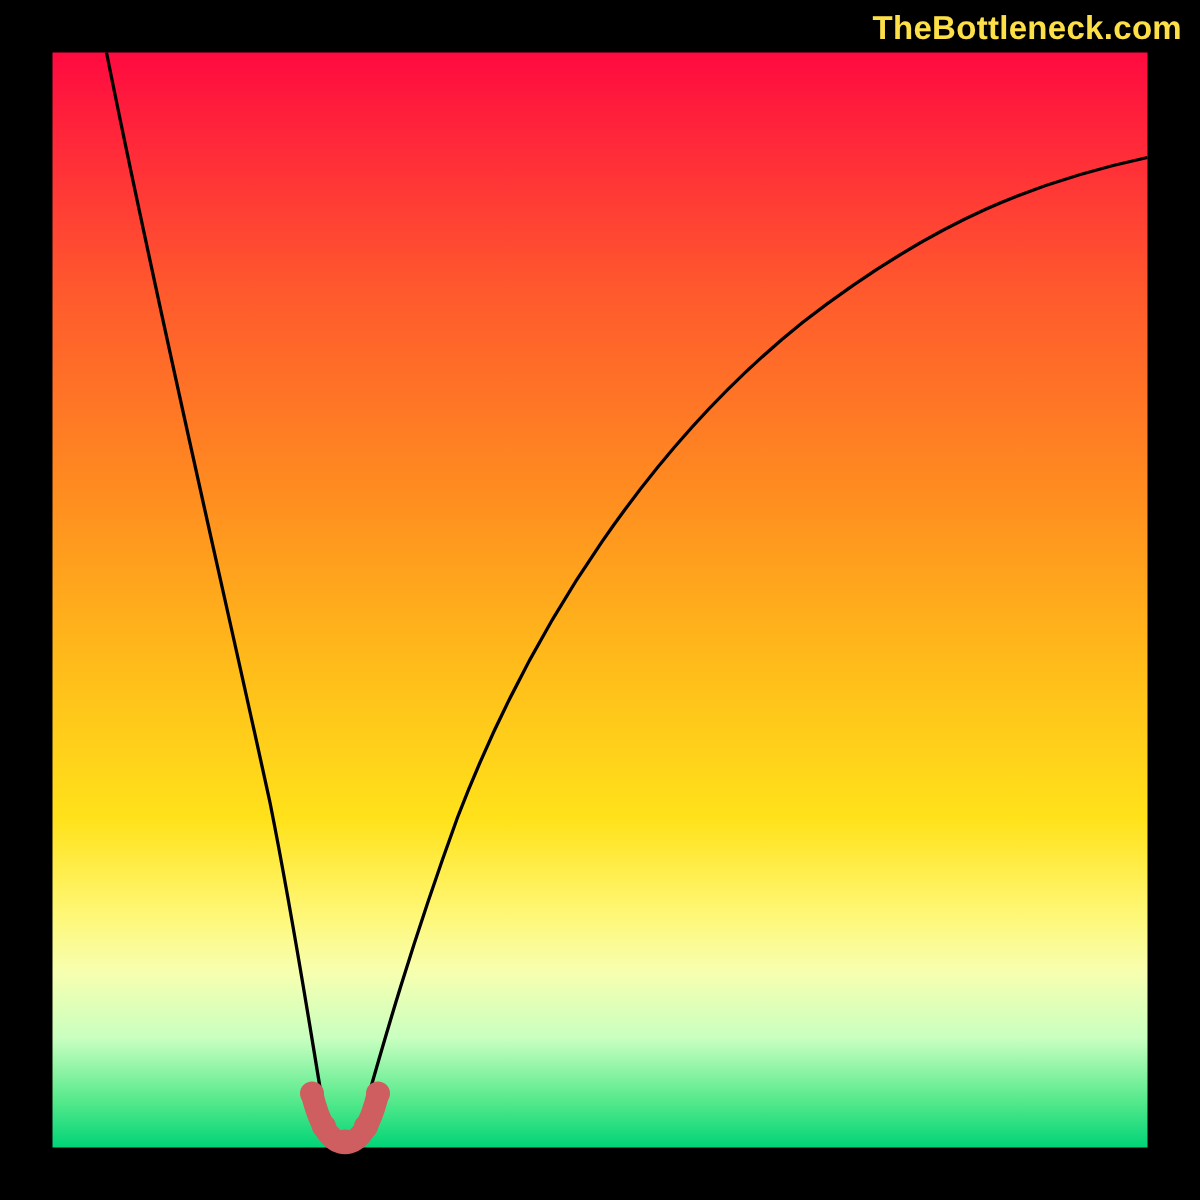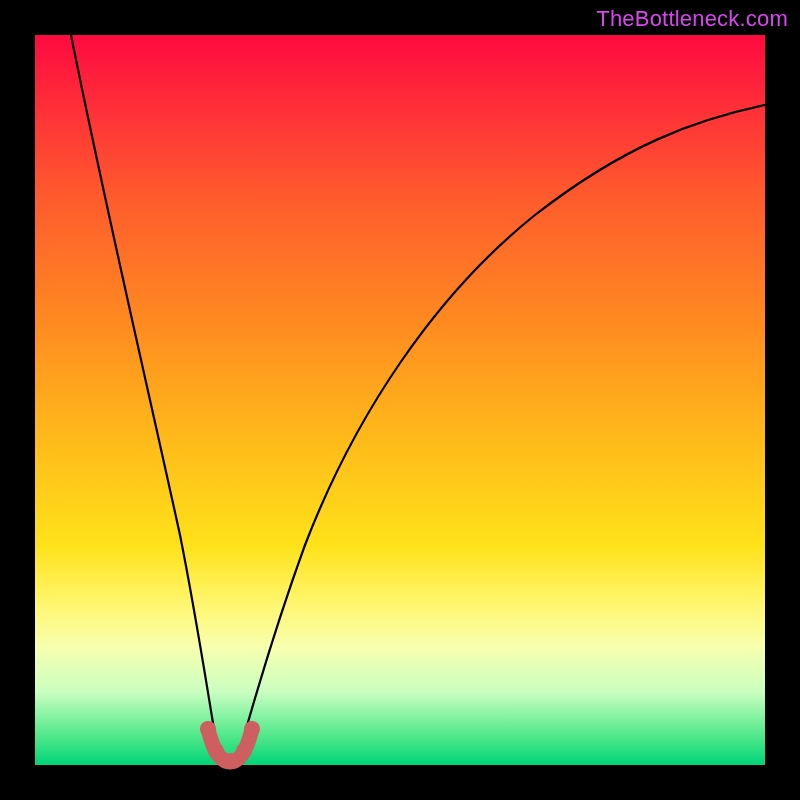--- a/index.html
+++ b/index.html
@@ -38,22 +38,22 @@
       #50e88a 96%,
       #00d477 100%
     );
   }
   .watermark {
     position: absolute;
     top: 6px;
     right: 12px;
     font-family: Arial, Helvetica, sans-serif;
     font-size: 22px;
-    font-weight: 400;
-    color: #d946ef;
+    font-weight: 700;
+    color: #fde047;
     letter-spacing: 0.2px;
   }
   svg.curves {
     position: absolute;
     left: 0;
     top: 0;
     width: 730px;
     height: 730px;
     overflow: visible;
   }

